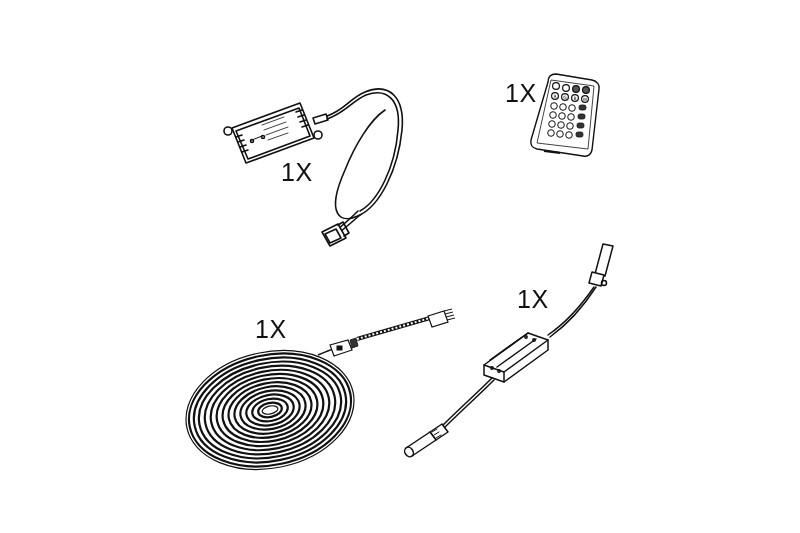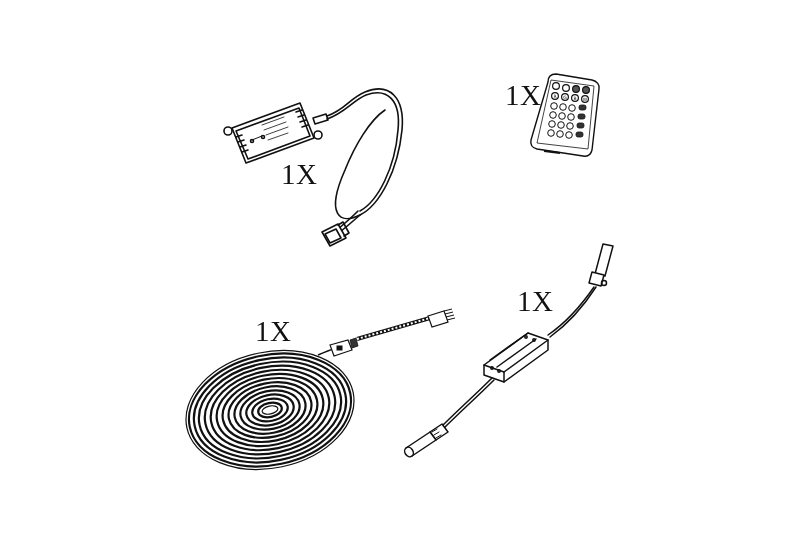--- a/index.html
+++ b/index.html
@@ -1,18 +1,18 @@
 <!DOCTYPE html>
 <html><head>
 <meta charset="utf-8">
 <style>
   html, body { margin: 0; padding: 0; background: #ffffff; }
   body { width: 800px; height: 533px; position: relative; overflow: hidden; font-family: "Liberation Sans", sans-serif; }
   .canvas { position: absolute; left: 0; top: 0; width: 800px; height: 533px; }
-  .qty { position: absolute; font-family: Liberation Serif, serif; font-size: 29px; color: #111; letter-spacing: 0.5px; line-height: 1; }
+  .qty { position: absolute; font-family: Liberation Sans, sans-serif; font-size: 25px; color: #111; letter-spacing: 0.5px; line-height: 1; }
   svg { position: absolute; left: 0; top: 0; }
 </style>
 </head>
 <body>
 
 <div class="canvas">
 
   <div class="qty" style="left:281px; top:160px;">1X</div>
   <div class="qty" style="left:505px; top:81px;">1X</div>
   <div class="qty" style="left:255px; top:317px;">1X</div>

